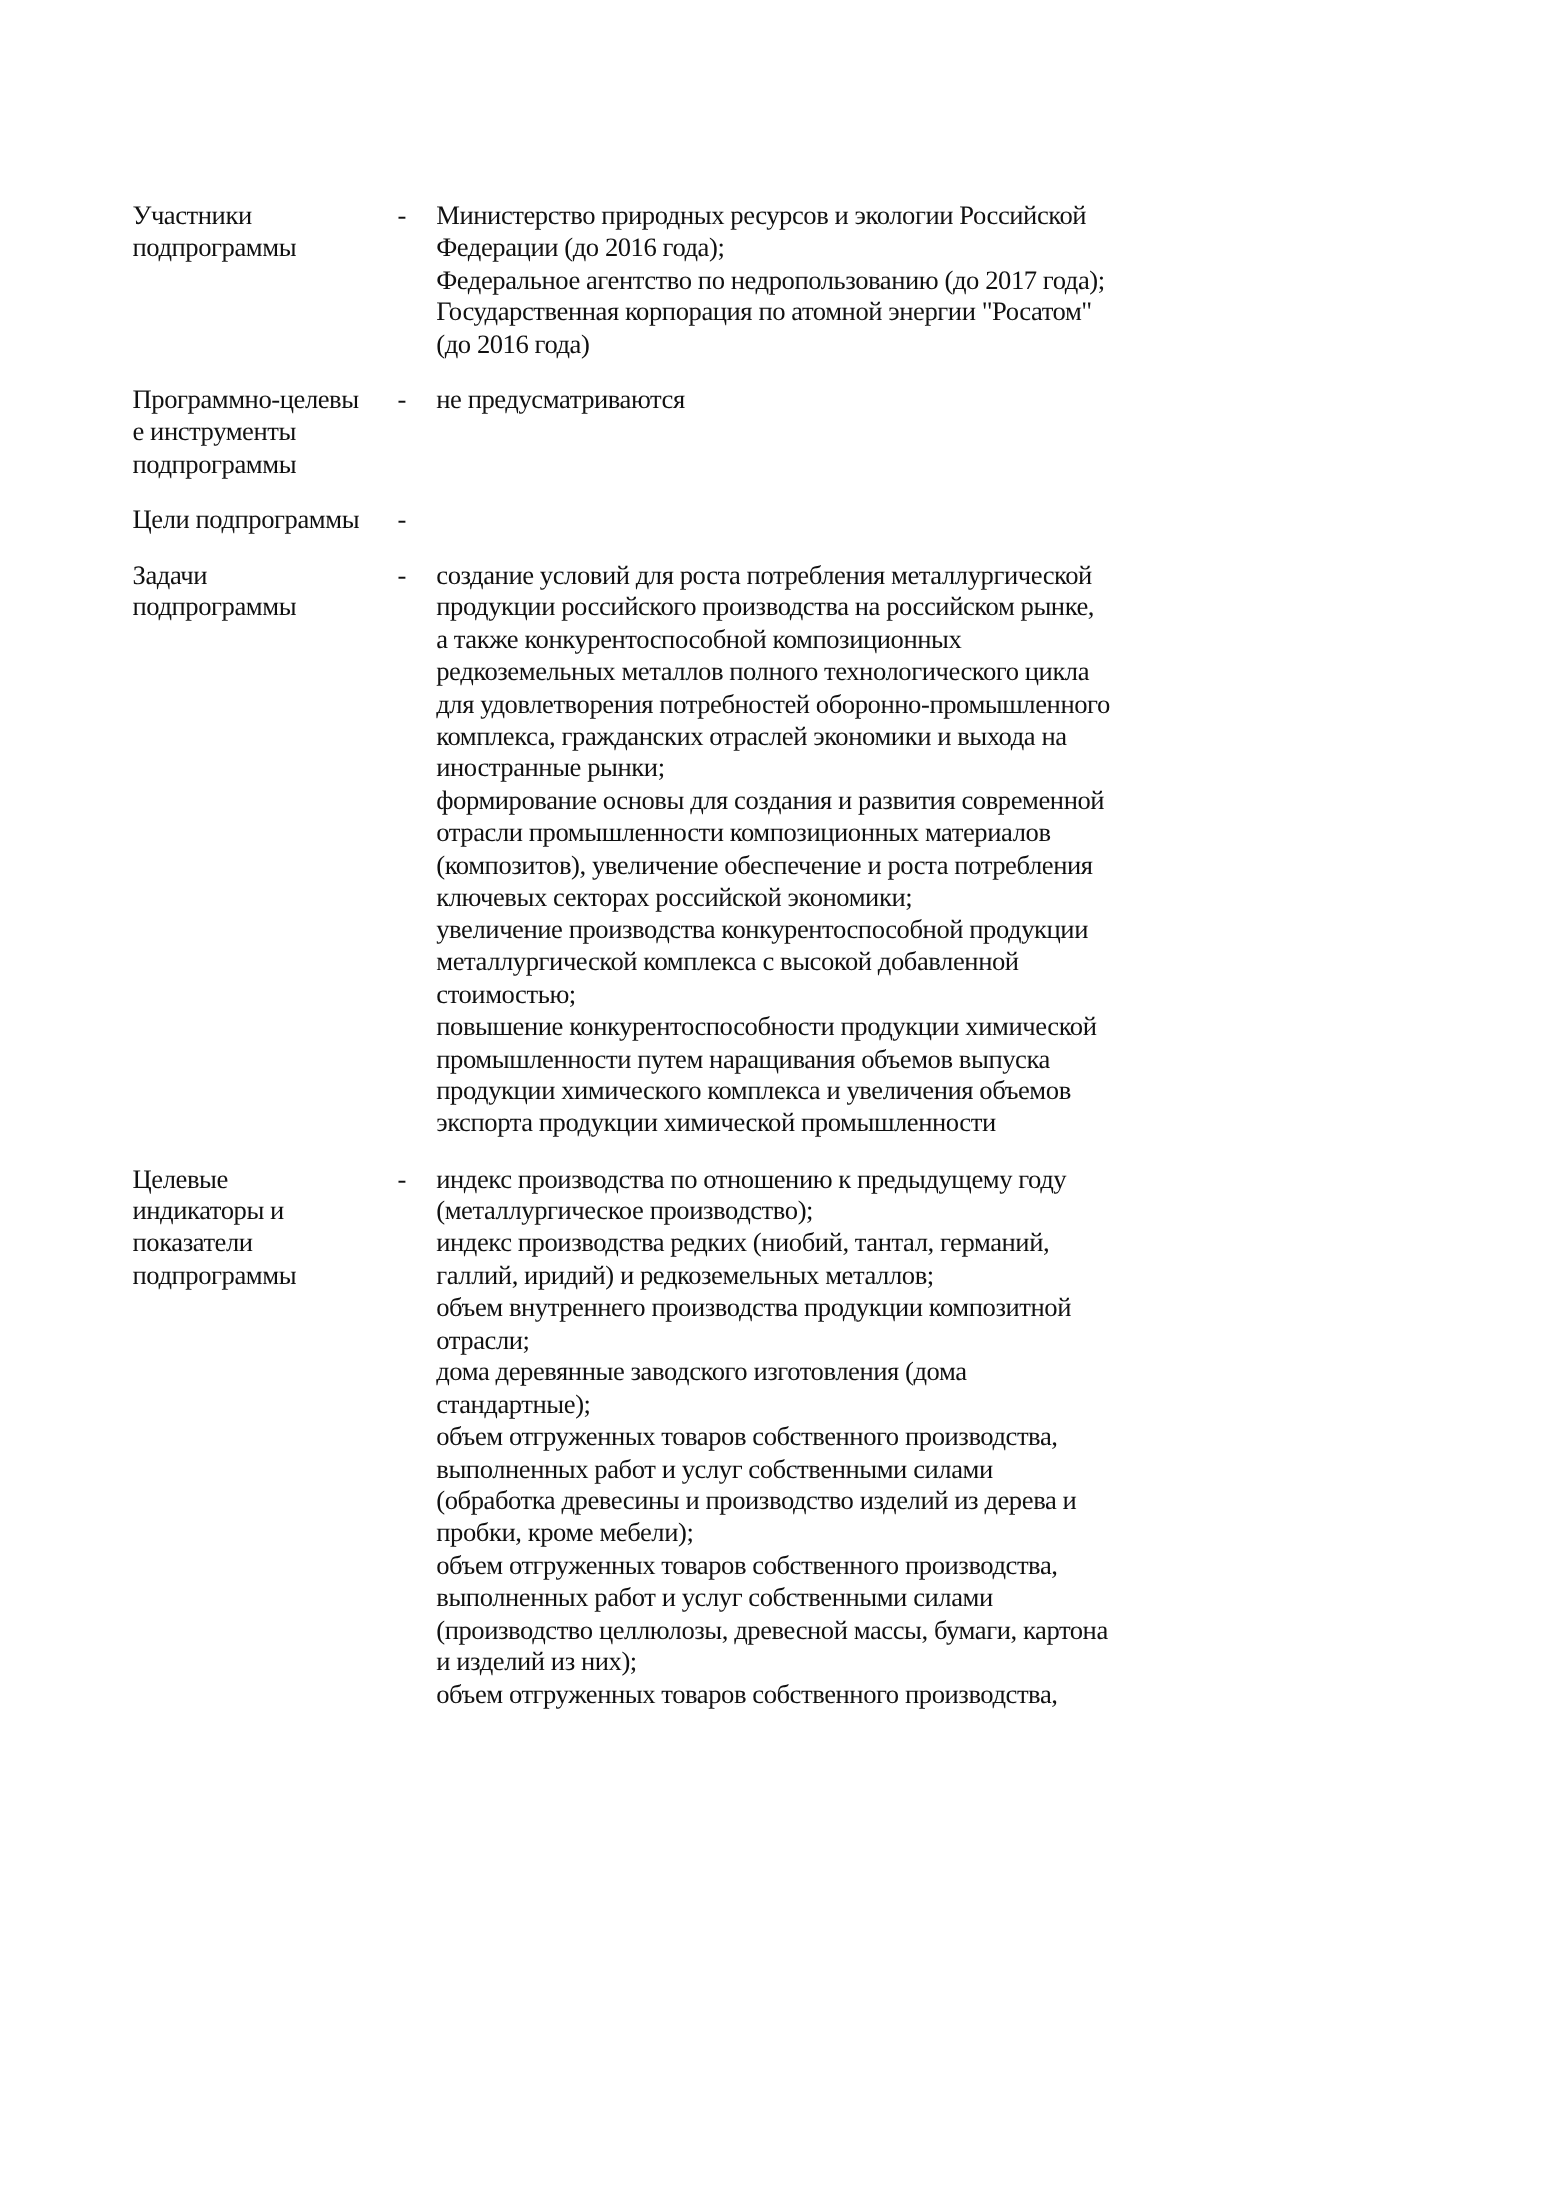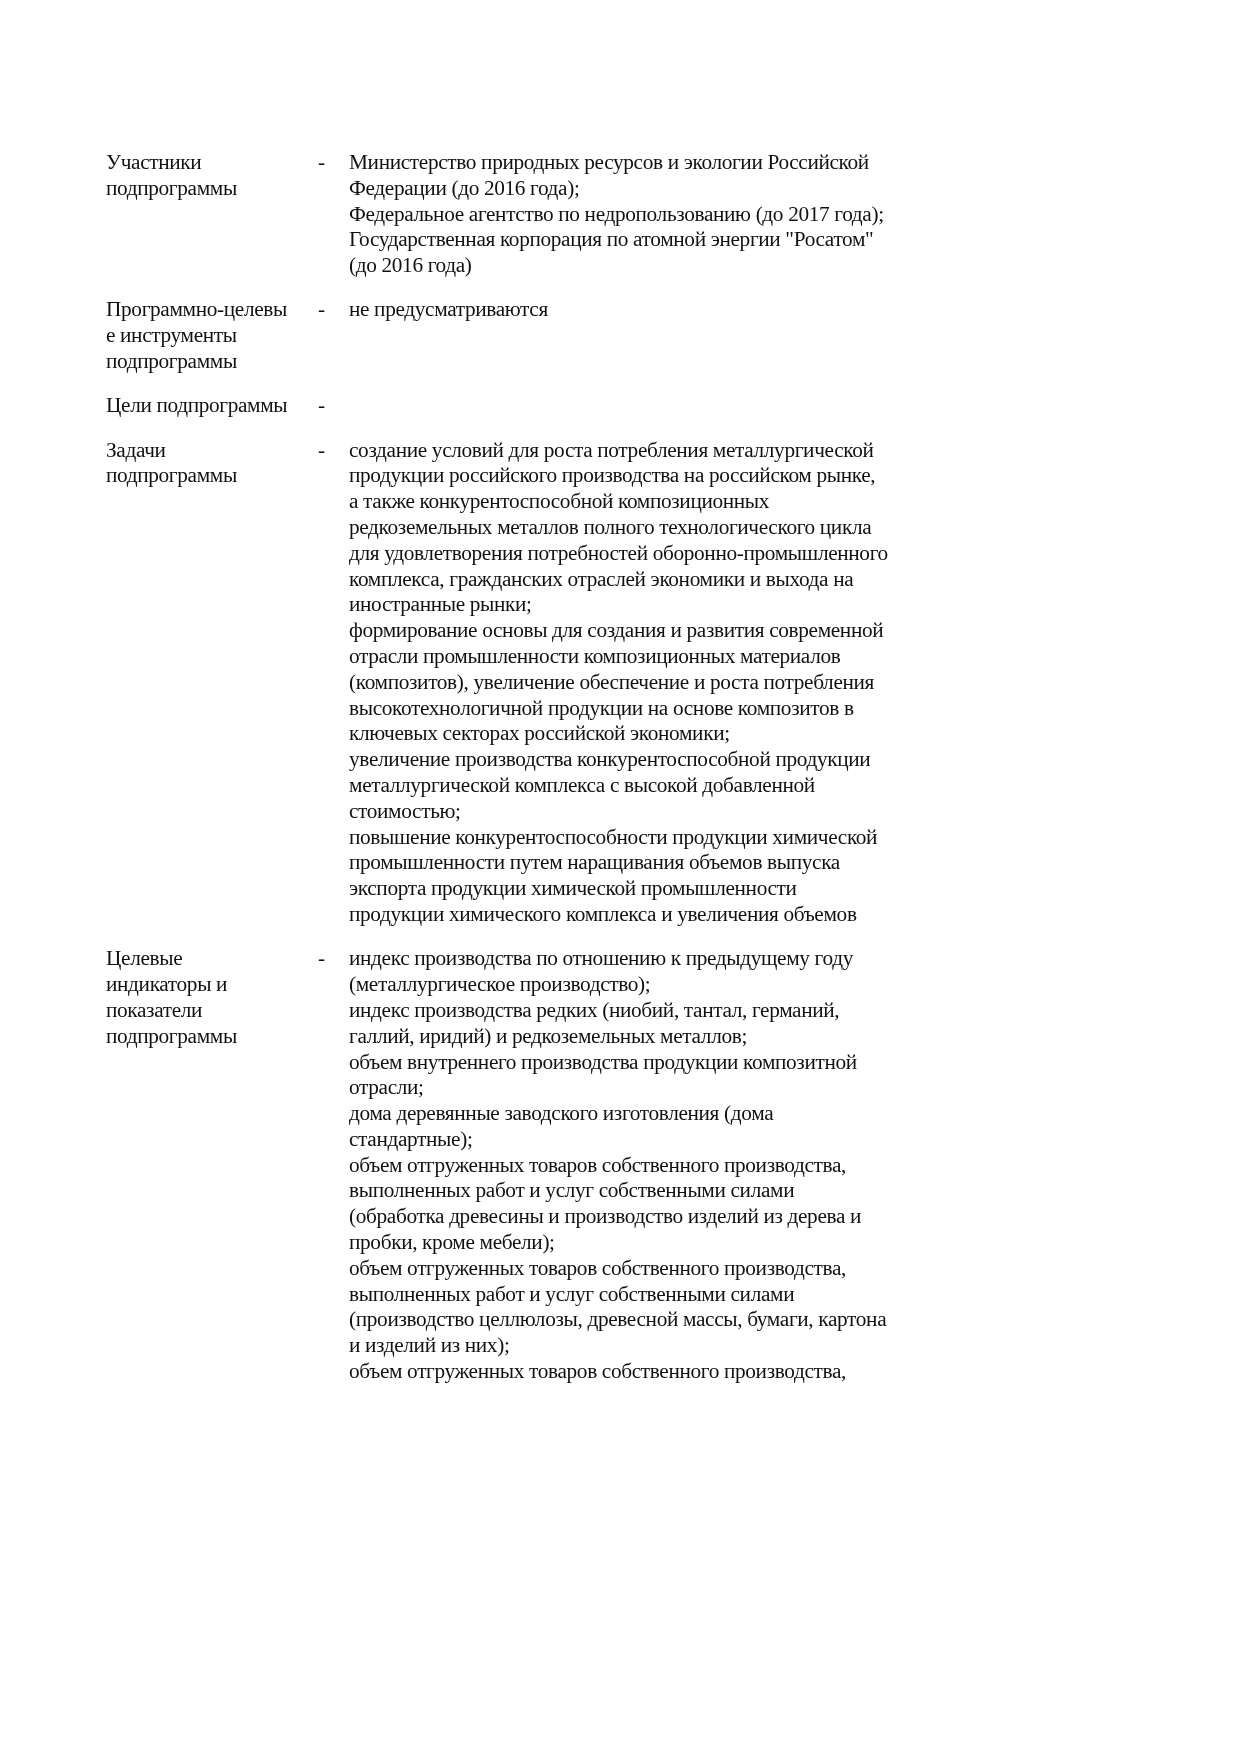--- a/index.html
+++ b/index.html
@@ -13,21 +13,21 @@
       position: relative;
       overflow: hidden;
       color: #111111;
       font-family: "Liberation Serif", "DejaVu Serif", serif;
       font-size: 21.3px;
       line-height: 25.8px;
     }
     .page {
       position: absolute;
       left: 106px;
-      top: 150px;
+      top: 160px;
       width: 960px;
     }
     .row {
       display: flex;
       align-items: flex-start;
       margin-bottom: 18.5px;
     }
     .label {
       width: 200px;
       flex: 0 0 200px;
@@ -92,29 +92,28 @@
       <span class="line">создание условий для роста потребления металлургической</span>
       <span class="line">продукции российского производства на российском рынке,</span>
       <span class="line">а также конкурентоспособной композиционных</span>
       <span class="line">редкоземельных металлов полного технологического цикла</span>
       <span class="line">для удовлетворения потребностей оборонно-промышленного</span>
       <span class="line">комплекса, гражданских отраслей экономики и выхода на</span>
       <span class="line">иностранные рынки;</span>
       <span class="line">формирование основы для создания и развития современной</span>
       <span class="line">отрасли промышленности композиционных материалов</span>
       <span class="line">(композитов), увеличение обеспечение и роста потребления</span>
-      <span class="line">высокотехнологичной продукции на основе композитов в</span>
       <span class="line">ключевых секторах российской экономики;</span>
       <span class="line">увеличение производства конкурентоспособной продукции</span>
       <span class="line">металлургической комплекса с высокой добавленной</span>
       <span class="line">стоимостью;</span>
       <span class="line">повышение конкурентоспособности продукции химической</span>
       <span class="line">промышленности путем наращивания объемов выпуска</span>
+      <span class="line">продукции химического комплекса и увеличения объемов</span>
       <span class="line">экспорта продукции химической промышленности</span>
-      <span class="line">продукции химического комплекса и увеличения объемов</span>
     </div>
   </div>
 
   <div class="row">
     <div class="label">Целевые
 индикаторы и
 показатели
 подпрограммы</div>
     <div class="dash">-</div>
     <div class="value">

